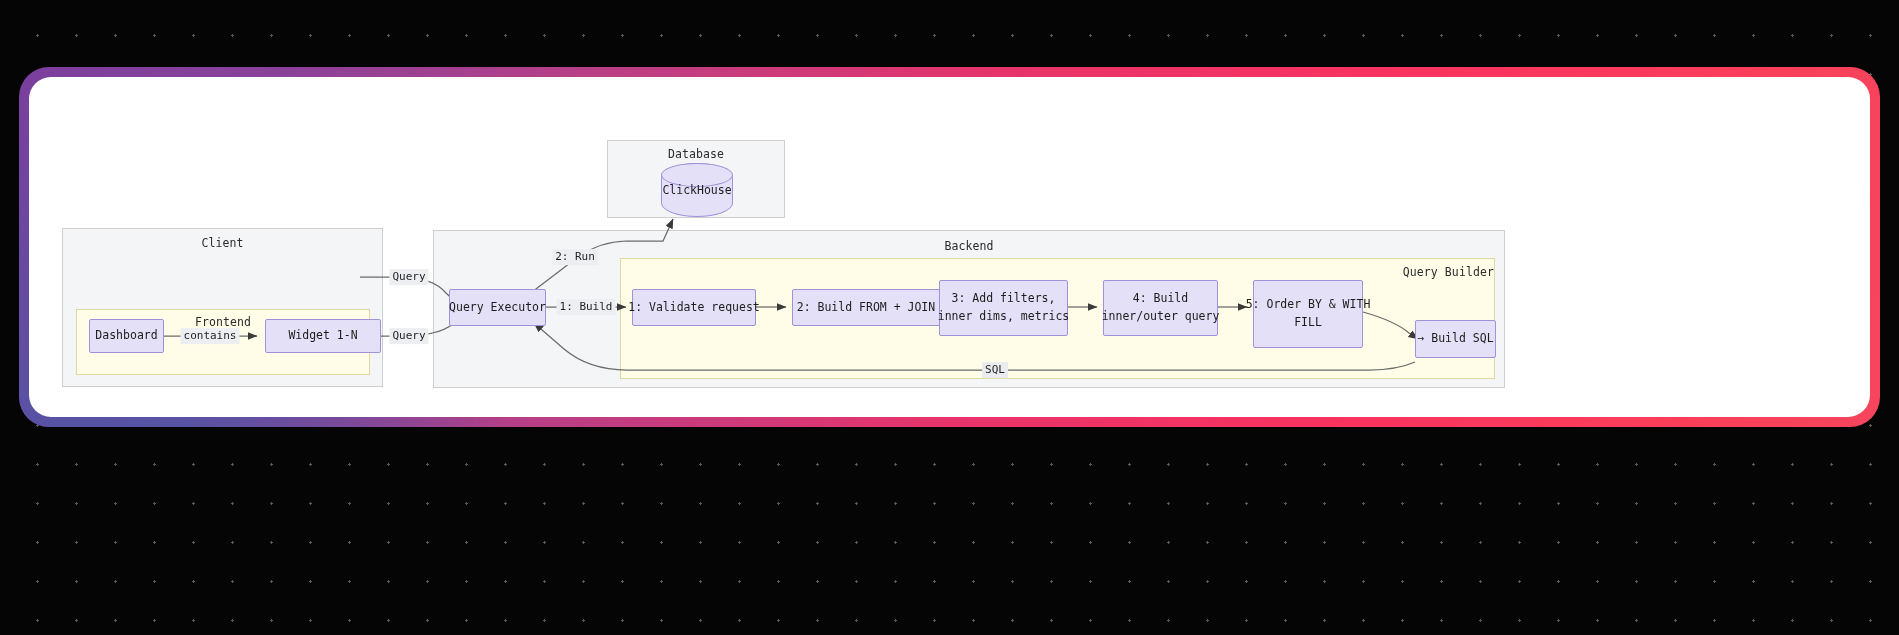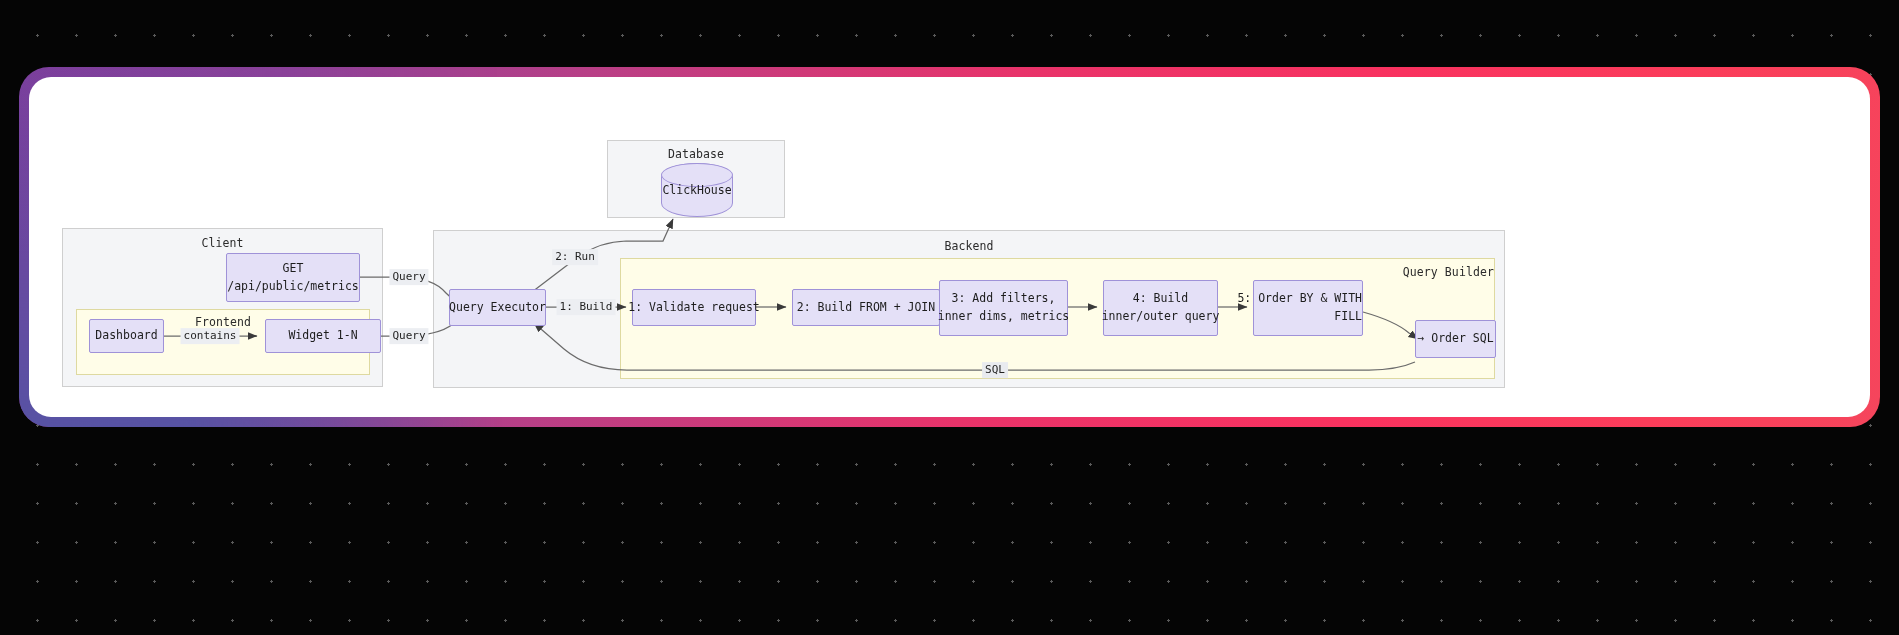--- a/index.html
+++ b/index.html
@@ -184,24 +184,20 @@
           <path d="M873,230 L904,230" marker-end="url(#arw)"></path>
           <path d="M1039,230 L1068,230" marker-end="url(#arw)"></path>
           <path d="M1189,230 L1218,230" marker-end="url(#arw)"></path>
 
           <path d="M1334,235 Q1366,244 1380,256 L1389,262" marker-end="url(#arw)"></path>
 
           <path d="M1386,285 Q1368,293 1340,293 L598,293 Q560,293 535,272 L505,246" marker-end="url(#arw)"></path>
         </g>
       </svg>
 
-      <div class="node" style="left:197px; top:176px; width:134px; height:49px;">
-        <span class="ln">GET</span>
-        <span class="ln">/api/public/metrics</span>
-      </div>
 
       <div class="node" style="left:60px; top:242px; width:75px; height:34px;">
         <span class="ln">Dashboard</span>
       </div>
 
       <div class="node" style="left:236px; top:242px; width:116px; height:34px;">
         <span class="ln">Widget 1-N</span>
       </div>
 
       <div class="cyl" style="left:632px; top:86px; width:72px; height:54px;">
@@ -223,27 +219,27 @@
       <div class="node" style="left:910px; top:203px; width:129px; height:56px;">
         <span class="ln">3: Add filters,</span>
         <span class="ln">inner dims, metrics</span>
       </div>
 
       <div class="node" style="left:1074px; top:203px; width:115px; height:56px;">
         <span class="ln">4: Build</span>
         <span class="ln">inner/outer query</span>
       </div>
 
-      <div class="node" style="left:1224px; top:203px; width:110px; height:56px;align-items:flex-end;">
+      <div class="node" style="left:1224px; top:203px; width:110px; height:68px;">
         <span class="ln">5: Order BY &amp; WITH</span>
         <span class="ln">FILL</span>
       </div>
 
       <div class="node" style="left:1386px; top:243px; width:81px; height:38px;">
-        <span class="ln">→ Order SQL</span>
+        <span class="ln">→ Build SQL</span>
       </div>
 
       <div class="elabel" style="left:181px; top:259px;">contains</div>
 
       <div class="elabel" style="left:380px; top:200px;">Query</div>
 
       <div class="elabel" style="left:380px; top:259px;">Query</div>
 
       <div class="elabel" style="left:546px; top:180px;">2: Run</div>
 

